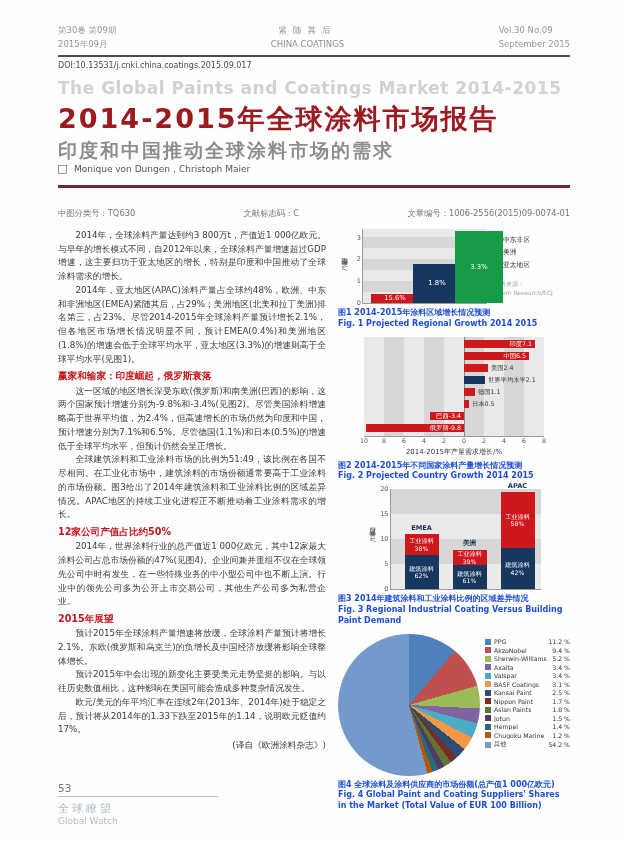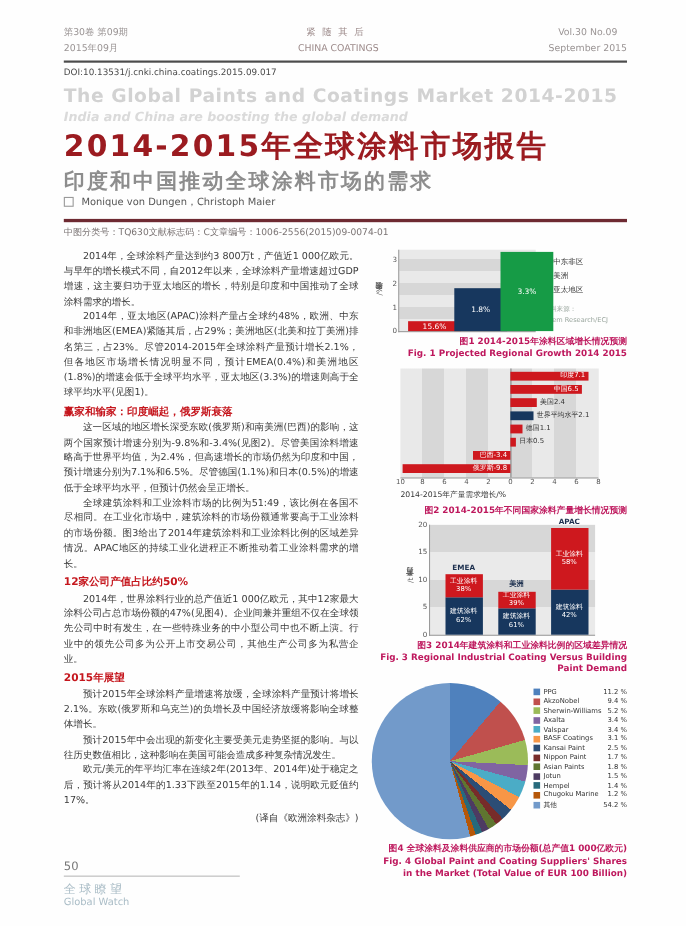--- a/index.html
+++ b/index.html
@@ -3,44 +3,44 @@
 <meta charset="utf-8">
 <style>
   html,body{margin:0;padding:0;background:#e9e9e9;}
   .page{width:624px;height:842px;margin:0 auto;background:#fefefe;position:relative;
         padding:24px 54px 0 58px;box-sizing:border-box;
         font-family:"DejaVu Sans","Liberation Sans",sans-serif;color:#333;overflow:hidden;}
   
   .jheader{display:flex;justify-content:space-between;font-size:8.5px;color:#9a9494;line-height:1.6;}
   .jh-center{text-align:center;color:#9c8a8a;}
   .jh-center .cn{letter-spacing:6px;}
-  .jh-right{text-align:center;}
+  .jh-right{text-align:left;}
   .rule-dark{height:2px;background:#4c4c4c;margin-top:4px;}
   .doi{font-size:8px;color:#4a4a4a;margin-top:4px;}
   
   .titles{margin-top:8px;line-height:1.25;}
   .t-en1{font-size:17px;font-weight:bold;color:#d2d2d2;letter-spacing:.5px;}
   .t-en2{font-size:11.5px;font-style:italic;font-weight:bold;color:#dadada;}
   .t-zh1{font-size:27px;font-weight:bold;color:#9b1b20;margin:3px 0 0;letter-spacing:2px;}
   .t-zh2{font-size:19px;font-weight:bold;color:#8d8d8d;margin:3px 0 0;letter-spacing:2px;}
   
   .author{font-size:9px;color:#555;}
   .author .sq{display:inline-block;width:7px;height:7px;border:1px solid #9a9a9a;margin-right:7px;vertical-align:middle;}
   .rule-maroon{height:3px;background:#6e2a32;margin-top:9px;}
-  .meta{display:flex;justify-content:flex-start;font-size:8.3px;color:#7a7373;margin-top:4px;padding-bottom:4px;}
+  .meta{display:flex;justify-content:space-between;font-size:8.3px;color:#7a7373;margin-top:20px;padding-bottom:4px;}
   
   .columns{display:flex;gap:12px;margin-top:6px;}
   .col-left{width:268px;font-size:8.7px;line-height:1.58;text-align:justify;color:#3a3a3a;}
   .col-left p{margin:0;text-indent:2em;}
   .col-left h3{margin:2px 0 1px;font-size:9.6px;color:#c5161d;font-weight:bold;}
   .src-line{text-align:right;margin-top:2px;font-size:8.7px;color:#3a3a3a;}
   .col-right{flex:1;min-width:0;}
   
   .fig{margin:0 0 7px;}
-  figcaption{font-weight:bold;color:#be185d;text-align:right;line-height:1.35;}
+  figcaption{font-weight:bold;color:#1d4ed8;text-align:left;line-height:1.35;}
   .cap-zh{font-size:8px;margin-top:4px;}
   .cap-en{font-size:8px;}
   .vlab{writing-mode:vertical-rl;transform:rotate(180deg);font-size:6.8px;color:#555;align-self:center;flex:none;}
   .sw{width:6px;height:6px;flex:none;}
   
   .chart1{display:flex;align-items:flex-end;margin-left:2px;}
   .c1plot{position:relative;width:124px;height:74px;margin-left:12px;flex:none;
           background:repeating-linear-gradient(to top,#e9e9e9 0 11px,#d7d7d7 11px 22px);
           border-left:1px solid #9a9a9a;border-bottom:1px solid #9a9a9a;}
   .c1bar{position:absolute;bottom:0;width:48px;display:flex;align-items:center;justify-content:center;}
@@ -53,21 +53,21 @@
   .chart2{width:180px;margin:2px auto 0;}
   .c2plot{position:relative;width:180px;height:99px;
           background:repeating-linear-gradient(to right,#e9e9e9 0 20px,#d7d7d7 20px 40px);
           border-bottom:1px solid #999;}
   .c2zero{position:absolute;top:0;bottom:0;width:1px;background:#888;}
   .c2bar{position:absolute;height:8px;}
   .c2lab{position:absolute;font-size:6.3px;height:9px;line-height:9px;white-space:nowrap;color:#333;}
   .c2lab.in{color:#fff;}
   .c2axis{position:relative;height:9px;font-size:6.3px;color:#555;}
   .c2tick{position:absolute;transform:translateX(-50%);}
-  .c2xlabel{font-size:7px;color:#333;margin-top:1px;}
+  .c2xlabel{text-align:center;font-size:7px;color:#333;margin-top:1px;}
   
   .chart3{display:flex;align-items:flex-end;justify-content:center;}
   .c3plot{position:relative;width:150px;height:100px;margin-left:12px;flex:none;
           background:repeating-linear-gradient(to top,#eaeaea 0 25px,#d7d7d7 25px 50px);
           border-left:1px solid #9a9a9a;border-bottom:1px solid #9a9a9a;}
   .c3seg{position:absolute;width:34px;display:flex;flex-direction:column;align-items:center;justify-content:center;
          color:#fff;font-size:6.2px;line-height:1.2;text-align:center;overflow:hidden;}
   .c3cat{position:absolute;width:34px;text-align:center;font-size:6.6px;font-weight:bold;color:#1c2f4e;}
   .c3tick{position:absolute;left:-13px;width:11px;text-align:right;font-size:6.5px;color:#555;}
   
@@ -101,21 +101,20 @@
     <div class="jh-right">
       <div>Vol.30 No.09</div>
       <div>September 2015</div>
     </div>
   </div>
   <div class="rule-dark"></div>
   <div class="doi">DOI:10.13531/j.cnki.china.coatings.2015.09.017</div>
 
   <div class="titles">
     <div class="t-en1">The Global Paints and Coatings Market 2014-2015</div>
-    <div class="t-en2">India and China are boosting the global demand</div>
     <h1 class="t-zh1">2014-2015年全球涂料市场报告</h1>
     <h2 class="t-zh2">印度和中国推动全球涂料市场的需求</h2>
   </div>
 
   <div class="author">
     <span class="sq"></span><span>Monique von Dungen，Christoph Maier</span>
   </div>
   <div class="rule-maroon"></div>
 
   <div class="meta">
@@ -218,20 +217,21 @@
               <div class="c2tick" style="left: 100px;">0</div>
               <div class="c2tick" style="left: 120px;">2</div>
               <div class="c2tick" style="left: 140px;">4</div>
               <div class="c2tick" style="left: 160px;">6</div>
               <div class="c2tick" style="left: 180px;">8</div>
             </div>
           <div class="c2xlabel">2014-2015年产量需求增长/%</div>
         </div>
         <figcaption>
           <div class="cap-zh">图2  2014-2015年不同国家涂料产量增长情况预测</div>
+          <div class="cap-en">Fig. 2  Projected Country Growth 2014 2015</div>
         </figcaption>
       </figure>
 
       <figure class="fig">
         <div class="chart3">
           <div class="vlab">产量/百万t</div>
           <div class="c3plot">
               <div class="c3tick" style="bottom: -4px;">0</div>
               <div class="c3tick" style="bottom: 21px;">5</div>
               <div class="c3tick" style="bottom: 46px;">10</div>
@@ -346,19 +346,19 @@
         <figcaption>
           <div class="cap-zh">图4  全球涂料及涂料供应商的市场份额(总产值1 000亿欧元)</div>
           <div class="cap-en">Fig. 4  Global Paint and Coating Suppliers' Shares in the Market (Total Value of EUR 100 Billion)</div>
         </figcaption>
       </figure>
 
     </div>
   </div>
 
   <div class="footer">
-    <div class="pagenum">50</div>
+    <div class="pagenum">53</div>
     <div class="footline"></div>
     <div class="watchzh">全球瞭望</div>
     <div class="watchen">Global Watch</div>
   </div>
 
 </div>
 
 </body></html>

